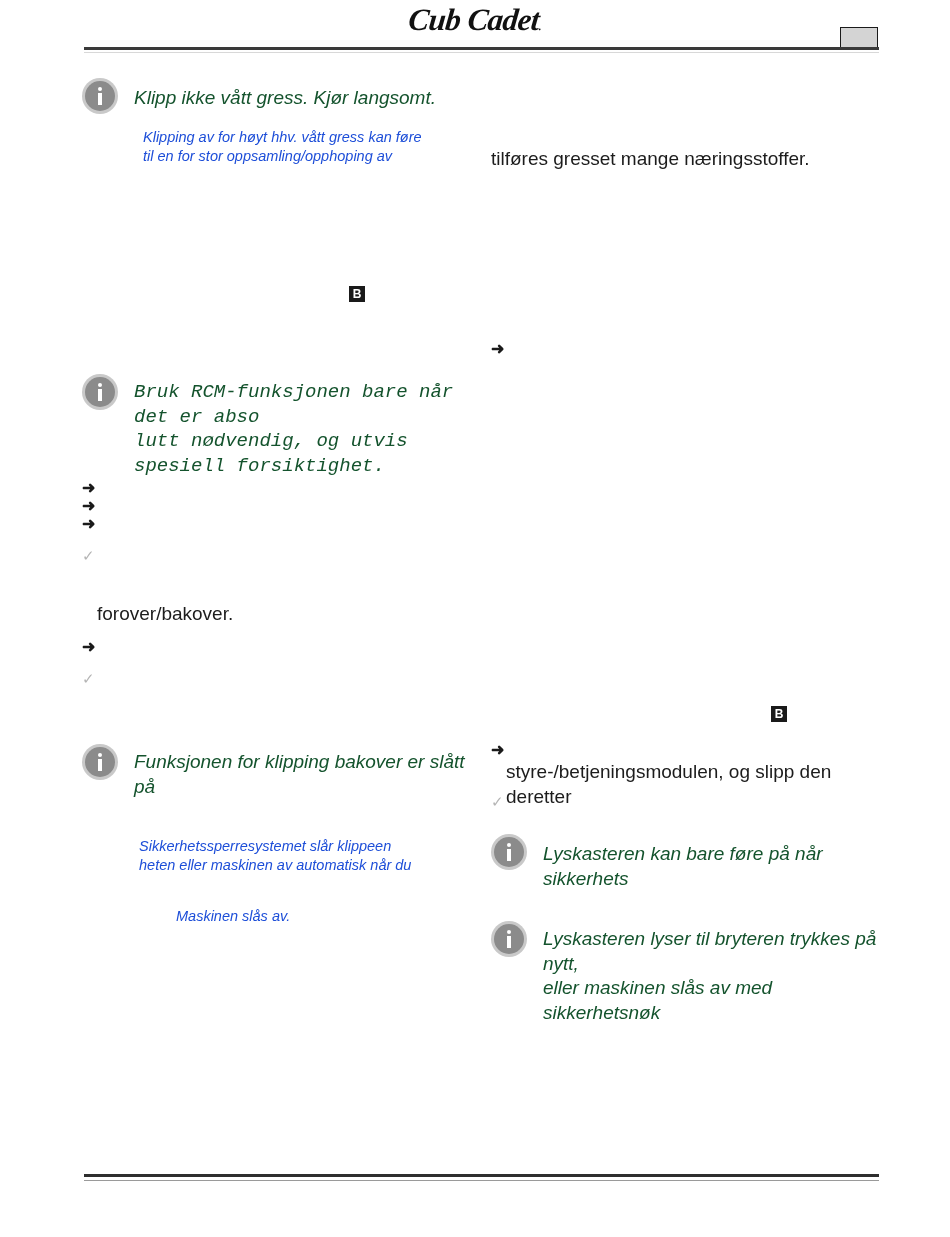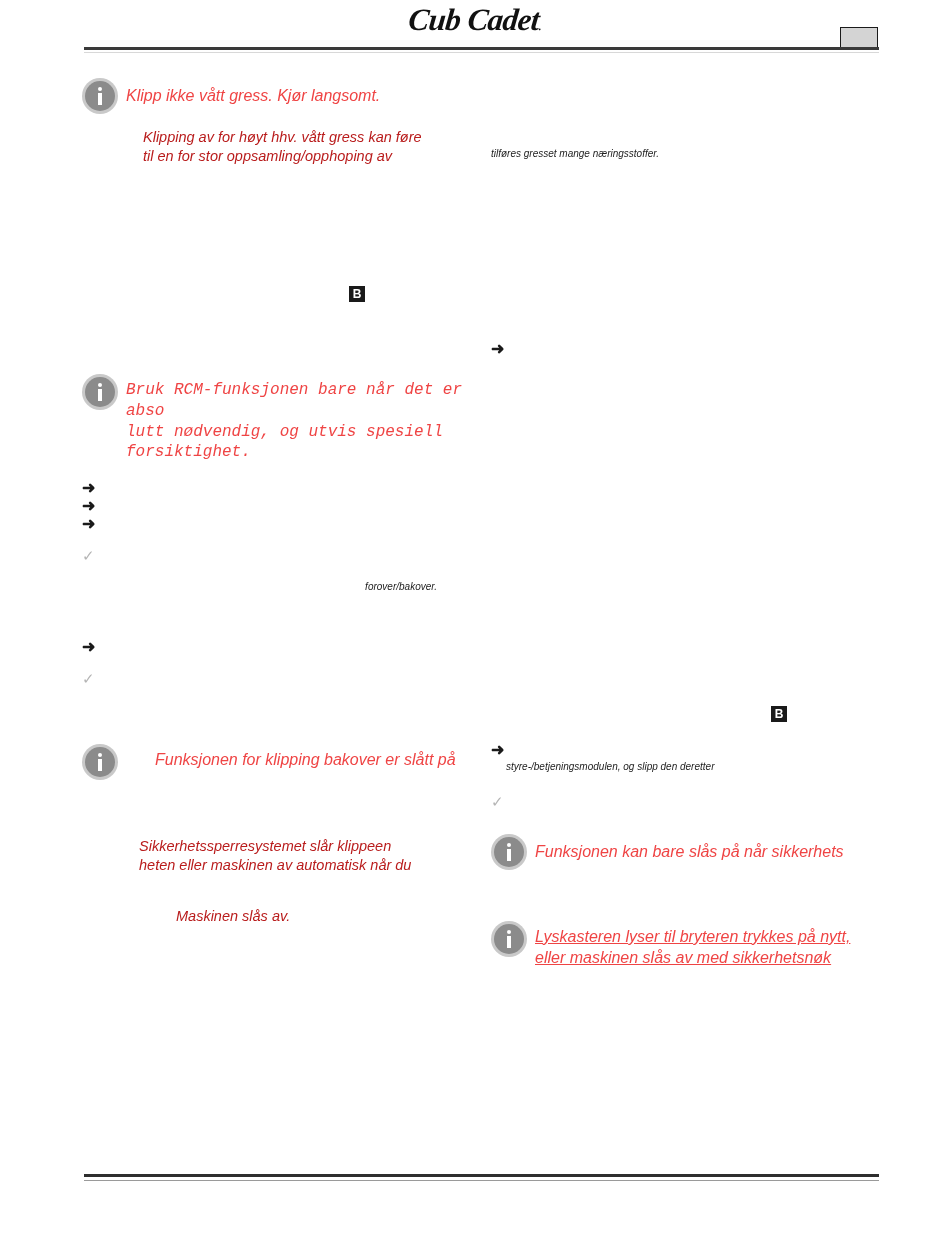--- a/index.html
+++ b/index.html
@@ -120,47 +120,47 @@
     background: #ffffff;
   }
   .info-icon .stem {
     position: absolute;
     left: 16px; top: 15px;
     width: 4px; height: 12px;
     background: #ffffff;
   }
   .note-text {
     font-style: italic;
-    font-size: 16px;
+    font-size: 19px;
     line-height: 1.30;
-    color: #ef4444;
+    color: #14532d;
     white-space: pre-line;
     padding-top: 8px;
+    margin-left: 8px;
   }
   .note-text .line2 {
     display: block;
     padding-left: 14px;
   }
 
   
   .para-italic {
     position: absolute;
     font-style: italic;
     font-size: 14.5px;
     line-height: 1.30;
-    color: #b91c1c;
+    color: #1d4ed8;
     white-space: pre-line;
   }
   .para-plain {
     position: absolute;
-    font-size: 10px;
+    font-size: 19px;
     line-height: 1.30;
     color: #1c1c1c;
     white-space: pre-line;
-    font-style: italic;
   }
 
   
   .key-marker {
     position: absolute;
     width: 16px;
     height: 16px;
     background: #1a1a1a;
     color: #ffffff;
     font-family: "Liberation Sans", sans-serif;
@@ -220,26 +220,26 @@
     </span>
     <span class="note-text" style="padding-top:6px;">Bruk RCM-funksjonen bare når det er abso
 lutt nødvendig, og utvis spesiell forsiktighet.</span>
   </div>
 
   <div class="arrow-marker" style="left:82px; top:480px;">➜</div>
   <div class="arrow-marker" style="left:82px; top:498px;">➜</div>
   <div class="arrow-marker" style="left:82px; top:516px;">➜</div>
   <div class="check-marker" style="left:82px; top:548px;">✓</div>
 
-  <div class="para-plain" style="left:97px; top:580px; width:340px;text-align:right;">forover/bakover.</div>
+  <div class="para-plain" style="left:97px; top:602px; width:340px;">forover/bakover.</div>
 
   <div class="arrow-marker" style="left:82px; top:639px;">➜</div>
   <div class="check-marker" style="left:82px; top:671px;">✓</div>
 
-  <div class="note" style="left:82px; top:744px; width:400px;gap:29px;">
+  <div class="note" style="left:82px; top:744px; width:400px;">
     <span class="info-icon">
       <span class="ring"></span>
         <span class="disc"></span>
         <span class="dot"></span>
         <span class="stem"></span>
     </span>
     <span class="note-text" style="padding-top:6px;"><span>Funksjonen for klipping bakover er slått på</span></span>
   </div>
 
   <div class="para-italic" style="left:139px; top:837px; width:340px;">Sikkerhetssperresystemet slår klippeen
@@ -257,30 +257,30 @@
   <div class="para-plain" style="left:506px; top:760px; width:390px;">styre-/betjeningsmodulen, og slipp den deretter</div>
   <div class="check-marker" style="left:491px; top:794px;">✓</div>
 
   <div class="note" style="left:491px; top:834px; width:400px;">
     <span class="info-icon">
       <span class="ring"></span>
         <span class="disc"></span>
         <span class="dot"></span>
         <span class="stem"></span>
     </span>
-    <span class="note-text">Funksjonen kan bare slås på når sikkerhets</span>
+    <span class="note-text">Lyskasteren kan bare føre på når sikkerhets</span>
   </div>
 
   <div class="note" style="left:491px; top:921px; width:400px;">
     <span class="info-icon">
       <span class="ring"></span>
         <span class="disc"></span>
         <span class="dot"></span>
         <span class="stem"></span>
     </span>
-    <span class="note-text" style="padding-top:6px;text-decoration:underline;">Lyskasteren lyser til bryteren trykkes på nytt,
+    <span class="note-text" style="padding-top:6px;">Lyskasteren lyser til bryteren trykkes på nytt,
 eller maskinen slås av med sikkerhetsnøk</span>
   </div>
 
   <div class="rule-footer"></div>
   <div class="rule-footer-thin"></div>
 
 </div>
 
 </body></html>

